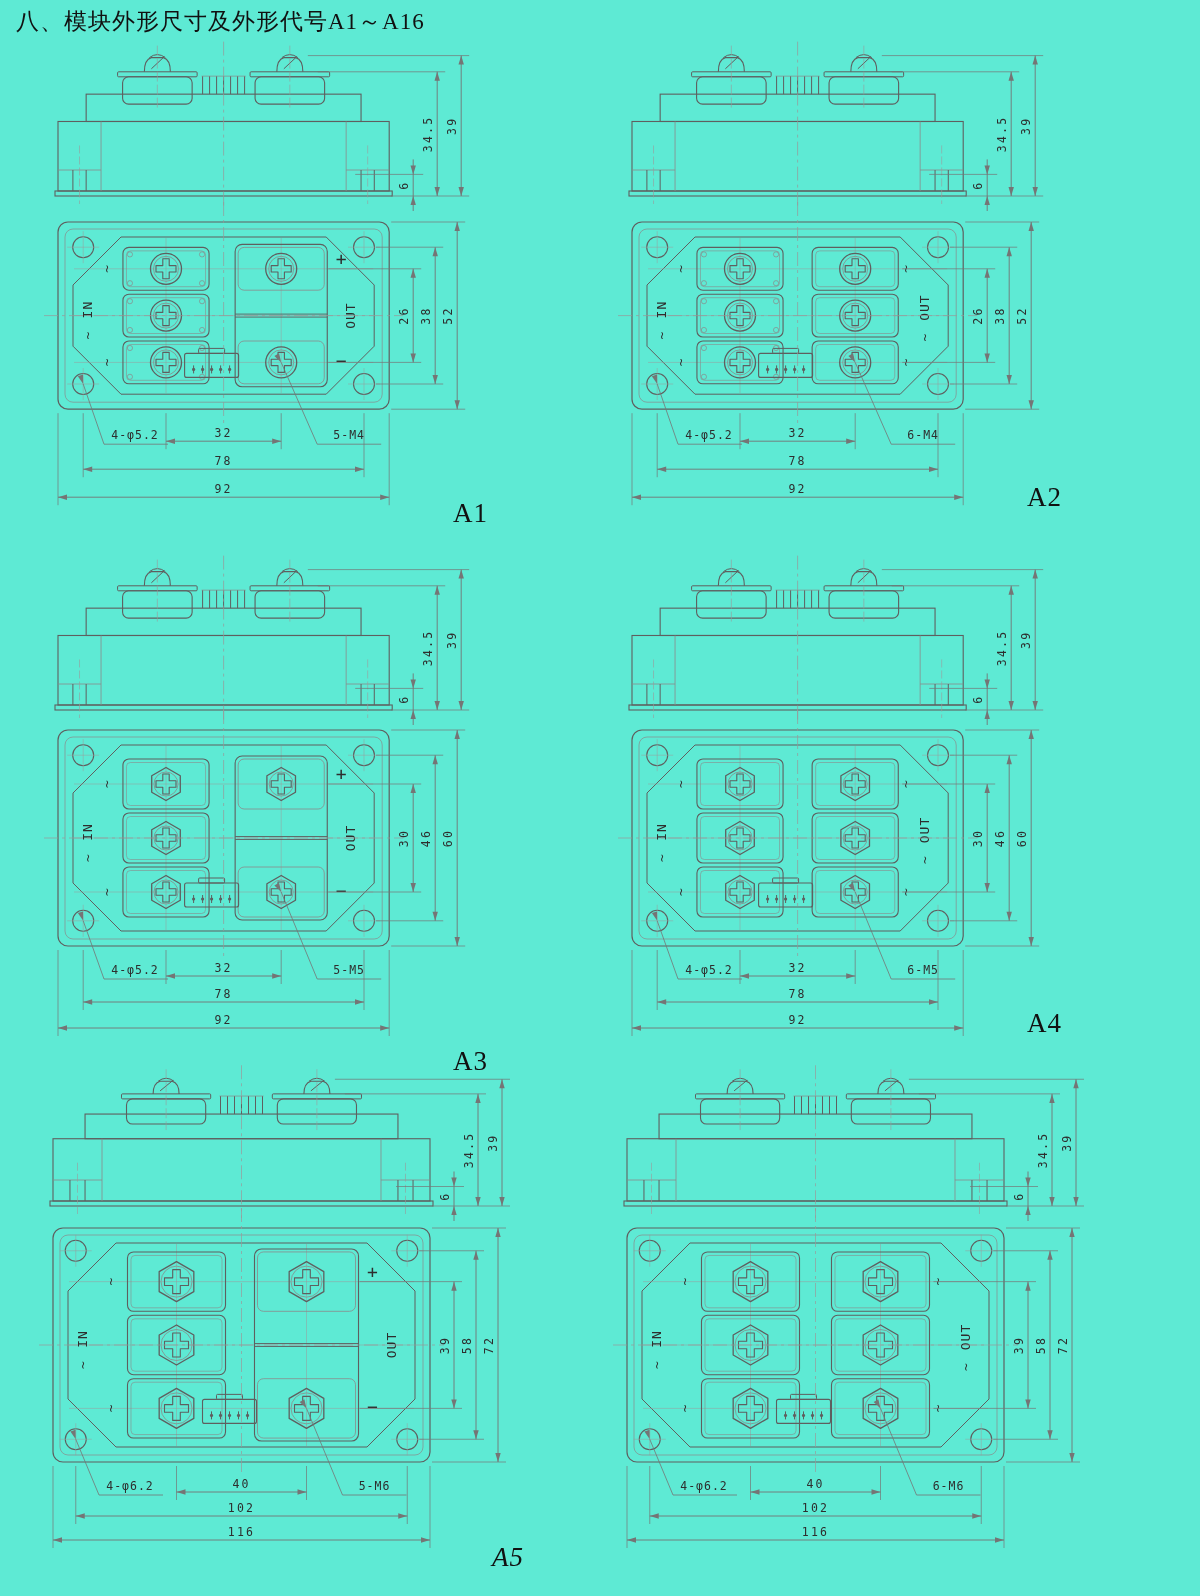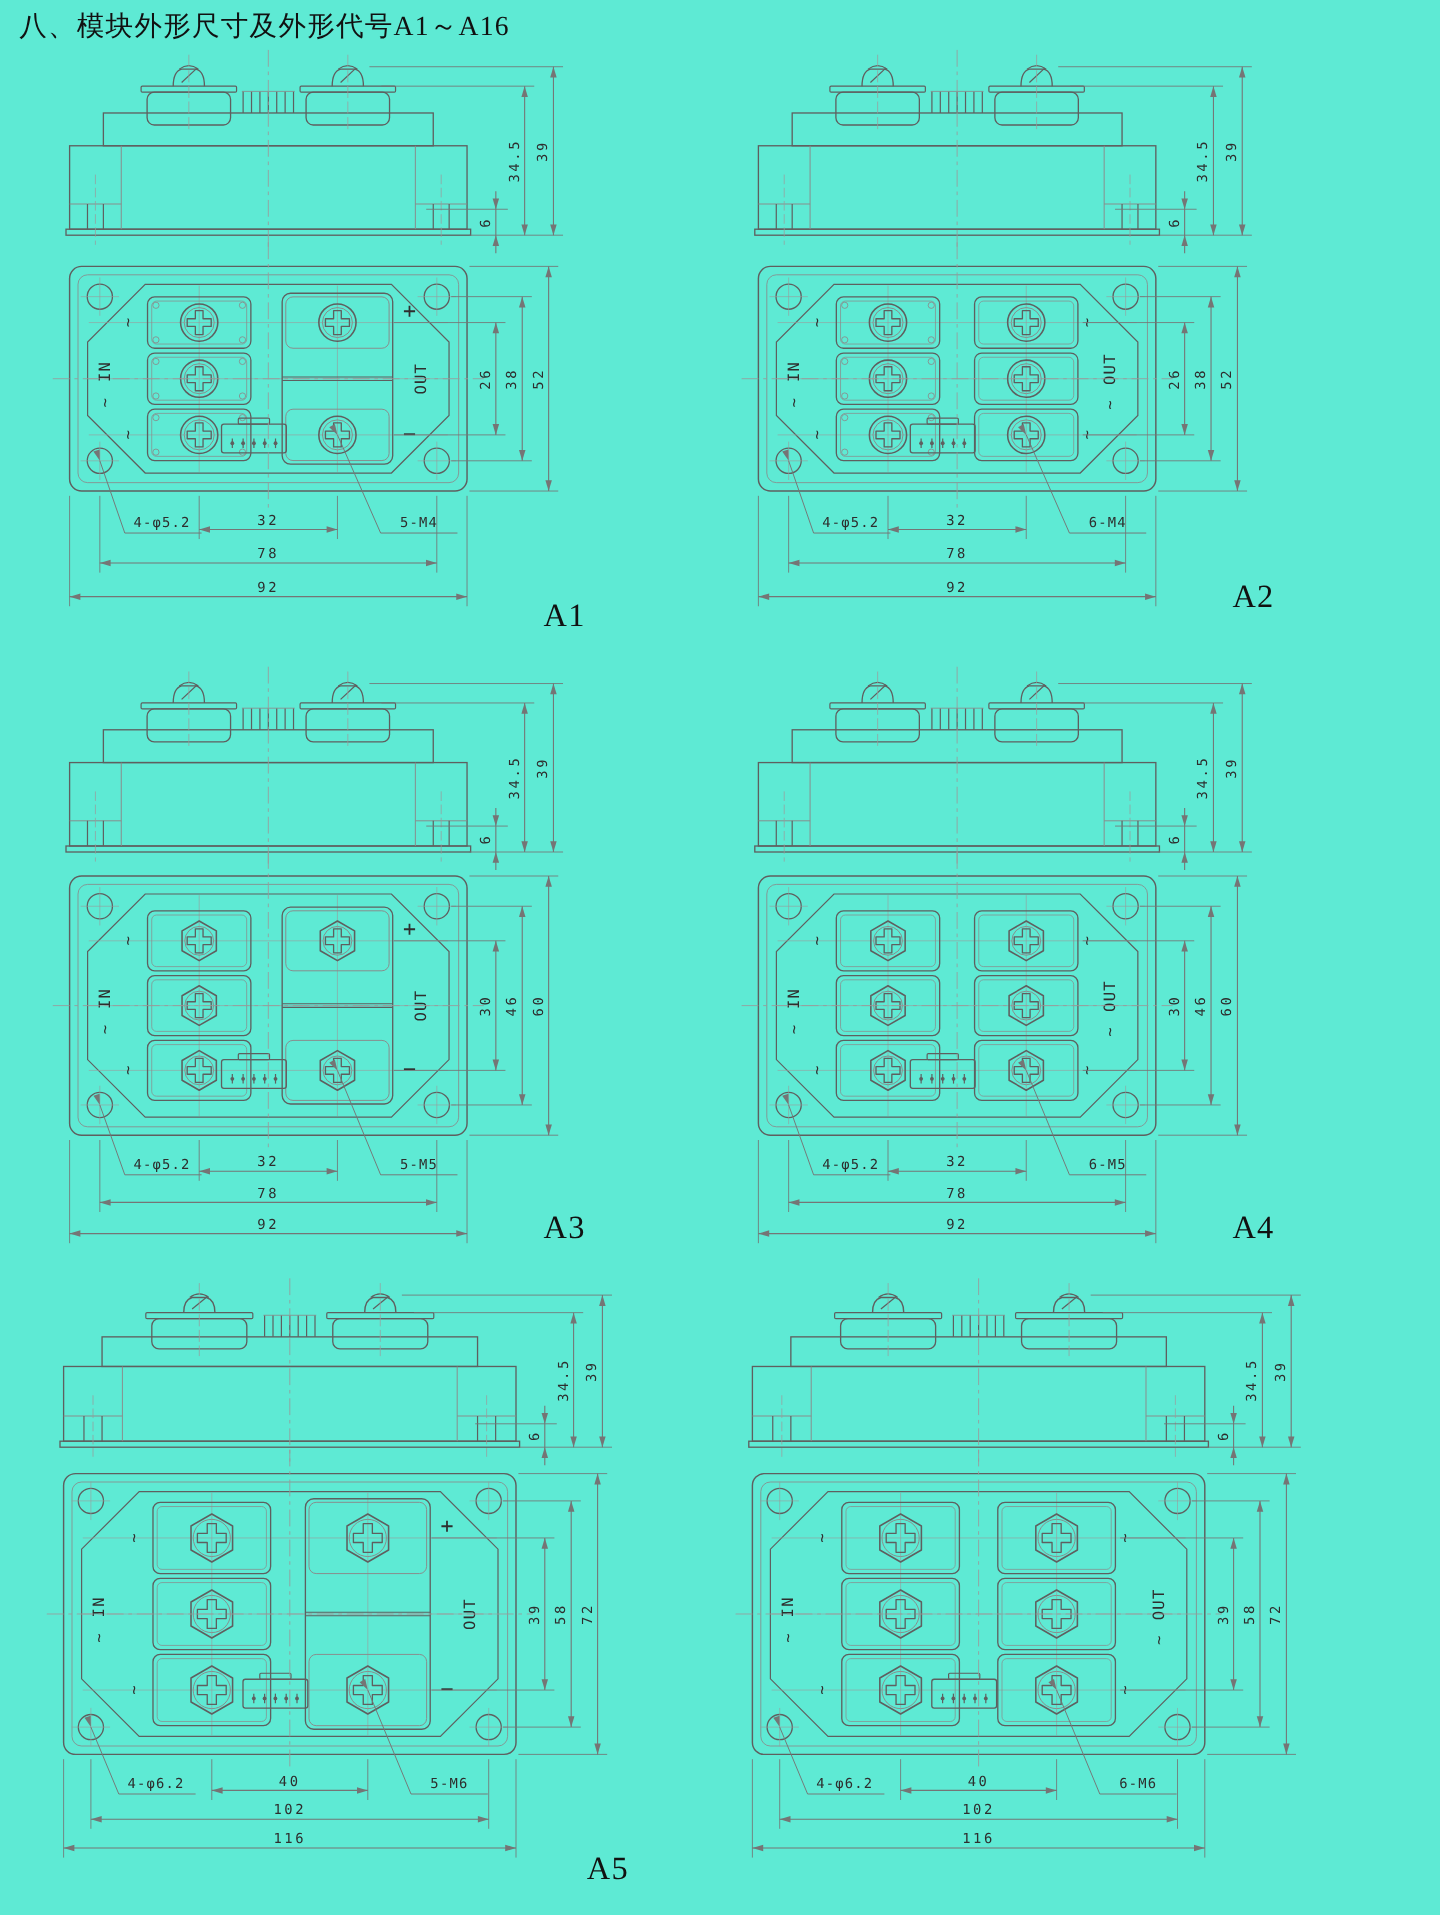--- a/index.html
+++ b/index.html
@@ -5,21 +5,21 @@
   html,body{margin:0;padding:0;background:#ffffff;}
   #page{position:relative;width:1200px;height:1596px;background:#5eead4;overflow:hidden;
         font-family:"Liberation Serif", serif;}
   #title{position:absolute;left:16px;top:6px;font-size:23px;color:#111;letter-spacing:1px;
          font-family:"Liberation Serif", serif;}
   .cell{position:absolute;width:575px;height:515px;}
   .cell svg{position:absolute;left:0;top:0;}
   .cap{position:absolute;text-align:right;font-family:"Liberation Serif", serif;
        font-size:27px;color:#111;letter-spacing:1px;}
   .cap.w01{left:0;width:470px;}
-  .cap.w2{left:0;width:506px;}
+  .cap.w2{left:0;width:506px;font-style:italic;}
 </style>
 </head>
 <body>
 
 <div id="page">
   <div id="title">八、模块外形尺寸及外形代号A1～A16</div>
 
   <div class="cell" style="left:18px;top:36px">
     <svg width="575" height="515">
         <g>
@@ -594,21 +594,21 @@
         </g>
         <g>
           <polyline points="65.2,370.8 86,429 150,429" stroke="#757575" stroke-width="0.8" fill="none"></polyline>
           <polygon points="0,0 -9,2.7 -9,-2.7" fill="#757575" transform="translate(65.2 370.8) rotate(72)"></polygon>
           <text x="117" y="424" fill="#2e2e2e" font-size="11.5" text-anchor="middle" letter-spacing="1" font-family="&quot;DejaVu Sans Mono&quot;,monospace">4-φ5.2</text>
           <polyline points="263.2,342 299.2,429 363.2,429" stroke="#757575" stroke-width="0.8" fill="none"></polyline>
           <polygon points="0,0 -9,2.7 -9,-2.7" fill="#757575" transform="translate(263.2 342) rotate(60)"></polygon>
           <text x="331.2" y="424" fill="#2e2e2e" font-size="11.5" text-anchor="middle" letter-spacing="1" font-family="&quot;DejaVu Sans Mono&quot;,monospace">5-M5</text>
         </g>
       </svg>
-    <div class="cap w01" style="top:458px">A3</div>
+    <div class="cap w01" style="top:496px">A3</div>
   </div>
   <div class="cell" style="left:592px;top:550px">
     <svg width="575" height="515">
         <g>
           <rect x="37" y="155" width="337.2" height="5" rx="0" stroke="#5f5f5f" stroke-width="1.1" fill="none"></rect>
           <rect x="40" y="85.48" width="331.2" height="69.52" rx="0" stroke="#5f5f5f" stroke-width="1.1" fill="none"></rect>
           <rect x="68.15200000000002" y="58.156000000000006" width="274.89599999999996" height="27.323999999999998" rx="0" stroke="#5f5f5f" stroke-width="1.1" fill="none"></rect>
           <line x1="83.056" y1="85.48" x2="83.056" y2="155" stroke="#8a8a8a" stroke-width="0.8" fill="none"></line>
           <line x1="40" y1="134" x2="83.056" y2="134" stroke="#8a8a8a" stroke-width="0.8" fill="none"></line>
           <line x1="54.903999999999996" y1="134" x2="54.903999999999996" y2="155" stroke="#5f5f5f" stroke-width="1" fill="none"></line>

